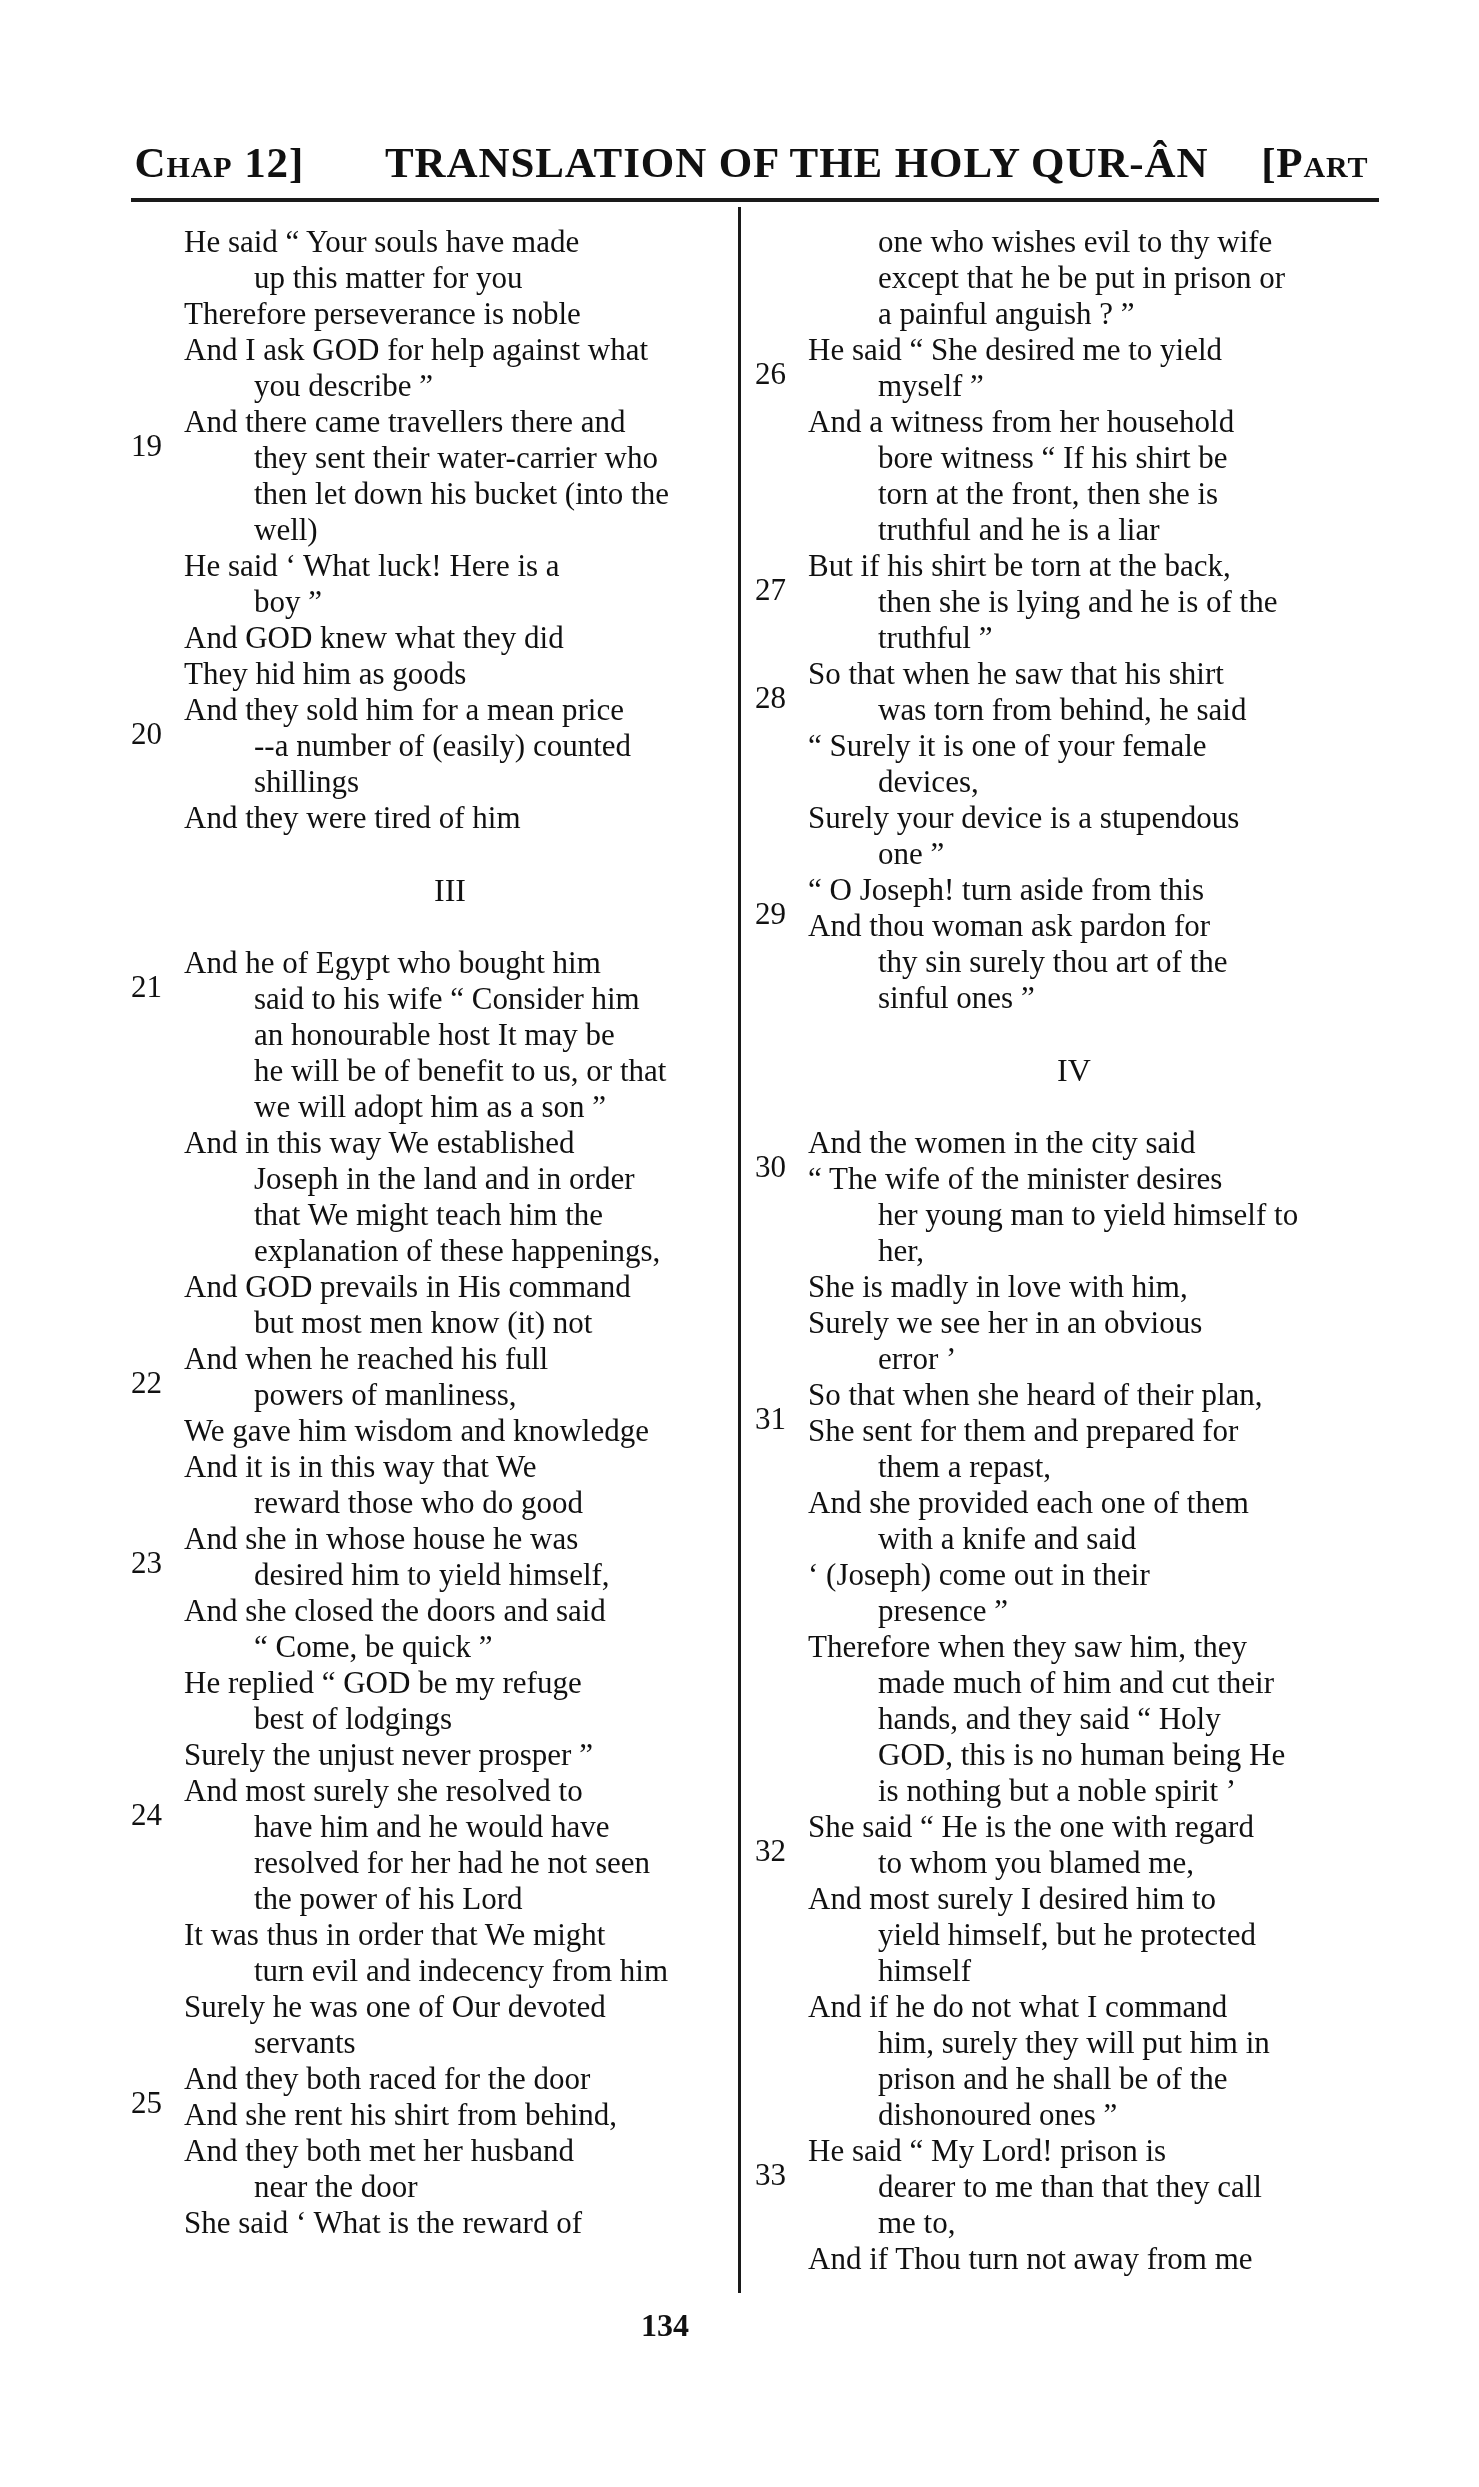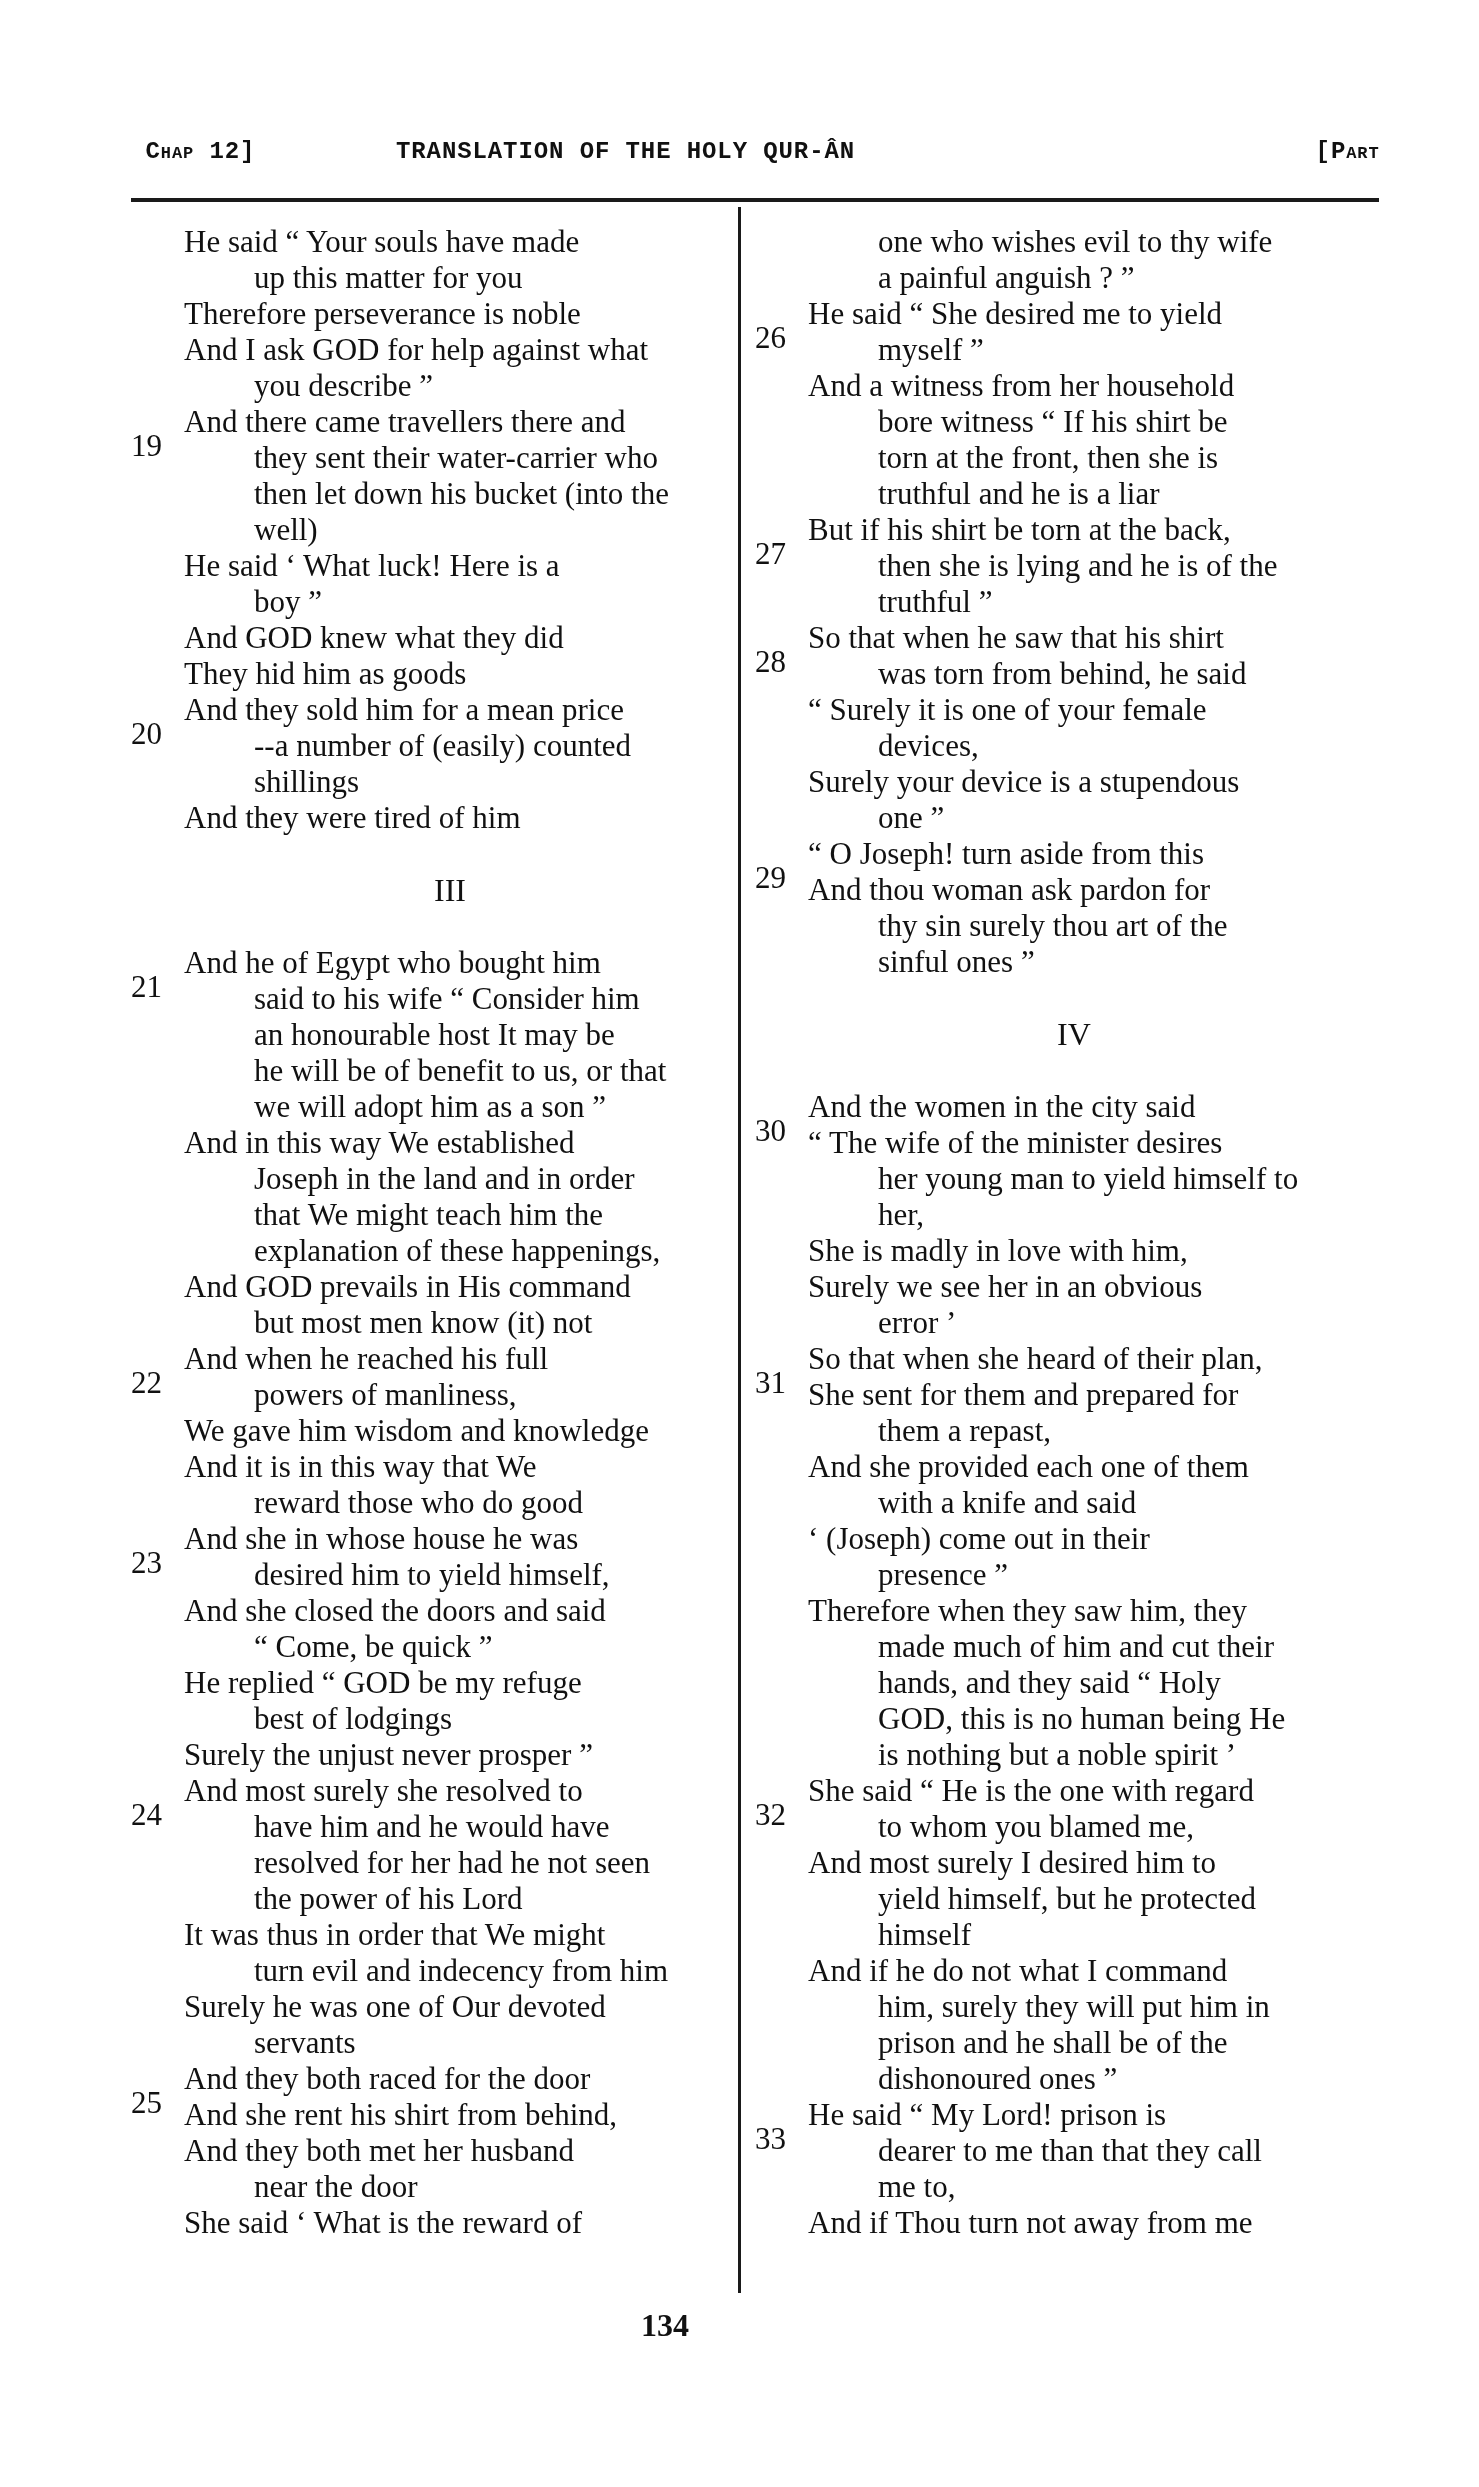--- a/index.html
+++ b/index.html
@@ -1,19 +1,19 @@
 <!DOCTYPE html>
 <html style="font-size:14px"><head>
 <meta charset="utf-8">
 <style>
   html, body { margin: 0; padding: 0; background: #ffffff; }
   body { width: 1479px; height: 2487px; position: relative; overflow: hidden;
          font-family: "Liberation Serif", "DejaVu Serif", serif; color: #111111; }
-  .running-head { position: absolute; top: 138px; left: 142px; width: 1248px; height: 44px;
-                  font-family: Liberation Mono, monospace; font-weight: bold; font-size: 24px; }
+  .running-head { position: absolute; top: 138px; left: 131px; width: 1248px; height: 44px;
+                  font-family: Liberation Serif, serif; font-weight: bold; font-size: 43px; }
   .rh-left { position: absolute; left: 3.5px; top: 0; font-variant: small-caps; letter-spacing: 0.9px; }
   .rh-center { position: absolute; left: 254px; top: 0; letter-spacing: 0.9px; }
   .rh-right { position: absolute; right: 10.5px; top: 0; font-variant: small-caps; letter-spacing: 0.9px; }
   .head-rule { position: absolute; left: 131px; top: 198px; width: 1248px; height: 3.5px; background: #1a1a1a; }
   .col-divider { position: absolute; left: 738px; top: 207px; width: 2.6px; height: 2086px; background: #1a1a1a; }
   .column { position: absolute; top: 224px; font-size: 31px; line-height: 36px; }
   .col-left { left: 131px; width: 585px; }
   .col-right { left: 755px; width: 585px; }
   .verse-block { position: relative; }
   .line { position: relative; display: block; white-space: nowrap; text-align: justify;
@@ -105,20 +105,21 @@
       <span class="line l0"><span class="vnum">25</span><span>And they both raced for the door</span></span>
       <span class="line l0"><span>And she rent his shirt from behind,</span></span>
       <span class="line l0"><span>And they both met her husband</span></span>
       <span class="line l1"><span>near the door</span></span>
       <span class="line l0"><span>She said  ‘ What is the reward of</span></span>
     </div>
   </div>
 <div class="column col-right">
     <div class="verse-block">
       <span class="line l1"><span>one who wishes evil to thy wife</span></span>
+      <span class="line l1"><span>except that he be put in prison or</span></span>
       <span class="line l1"><span>a painful anguish ? ”</span></span>
     </div>
     <div class="verse-block">
       <span class="line l0"><span class="vnum">26</span><span>He said  “ She desired me to yield</span></span>
       <span class="line l1"><span>myself ”</span></span>
       <span class="line l0"><span>And a witness from her household</span></span>
       <span class="line l1"><span>bore witness  “ If his shirt be</span></span>
       <span class="line l1"><span>torn at the front, then she is</span></span>
       <span class="line l1"><span>truthful and he is a liar</span></span>
     </div>

